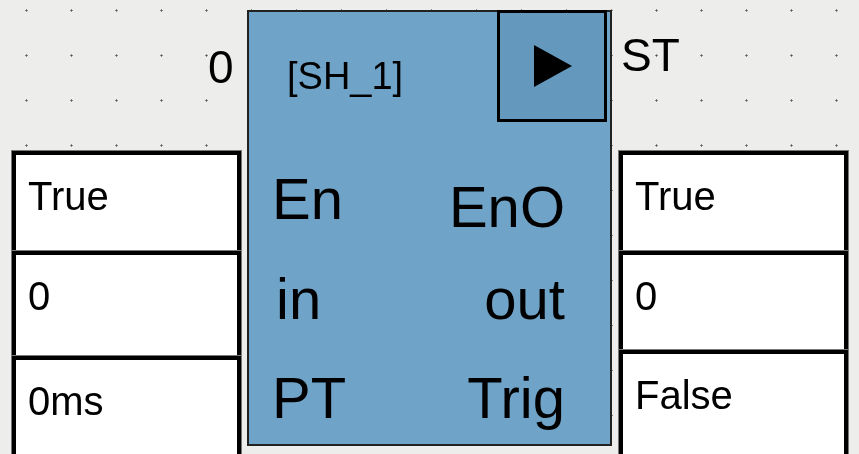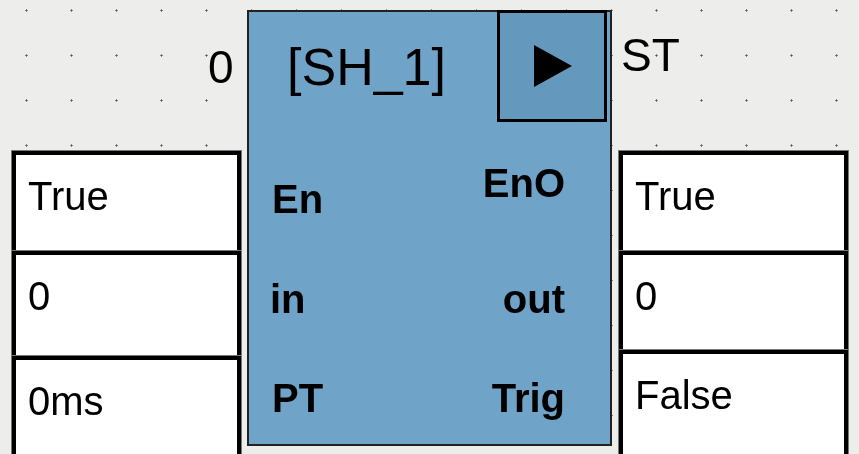--- a/index.html
+++ b/index.html
@@ -11,28 +11,28 @@
     background-position:4px -12px;
     font-family:"Liberation Sans", sans-serif;
     color:#000;
   }
   .abs { position:absolute; }
   .block {
     left:247px; top:10px; width:361px; height:432px;
     background:#6fa3c8; border:2.5px solid #222;
   }
   .title {
-    left:287px; top:40px; font-size:52px; line-height:54px;
+    left:287px; top:49px; font-size:38px; line-height:54px;
   }
   .run-btn {
     left:497px; top:10px; width:110px; height:112px;
     background:#6598bd; border:3px solid #000; box-sizing:border-box;
     display:flex; align-items:center; justify-content:center; cursor:pointer;
   }
-  .pin { font-size:40px; line-height:54px;font-weight:bold; }
+  .pin { font-size:58px; line-height:54px; }
   .box {
     width:229px; height:117px; box-sizing:border-box;
     background:#fff; border:4px solid #000; outline:1px solid #777;
     font-size:40px; line-height:83px; padding-left:12px;
   }
   .ext-label { font-size:46px; line-height:54px; }
 </style>
 </head>
 <body>
 
@@ -41,24 +41,24 @@
 <div class="abs block"></div>
 <div class="abs title">[SH_1]</div>
 <div class="abs run-btn">
   <svg width="40" height="42" viewBox="0 0 40 42">
       <polygon points="2,0 40,21 2,42" fill="#000"></polygon>
     </svg>
 </div>
 <div class="abs ext-label" style="left:621px;top:28px;">ST</div>
 
 <div class="abs pin" style="left:272px;top:172px;">En</div>
-<div class="abs pin" style="left:270px;top:272px;">in</div>
+<div class="abs pin" style="left:276px;top:272px;">in</div>
 <div class="abs pin" style="left:272px;top:371px;text-align:center;">PT</div>
 
-<div class="abs pin" style="right:294px;top:156px;text-align:left;">EnO</div>
+<div class="abs pin" style="right:294px;top:180px;text-align:left;">EnO</div>
 <div class="abs pin" style="right:294px;top:272px;text-align:right;margin-left:20px;">out</div>
 <div class="abs pin" style="right:294px;top:371px;text-align:center;">Trig</div>
 
 <div class="abs box" style="left:12px;top:151px;">True</div>
 <div class="abs box" style="left:12px;top:251px;">0</div>
 <div class="abs box" style="left:12px;top:356px;">0ms</div>
 
 <div class="abs box" style="left:619px;top:151px;">True</div>
 <div class="abs box" style="left:619px;top:251px;">0</div>
 <div class="abs box" style="left:619px;top:350px;">False</div>

